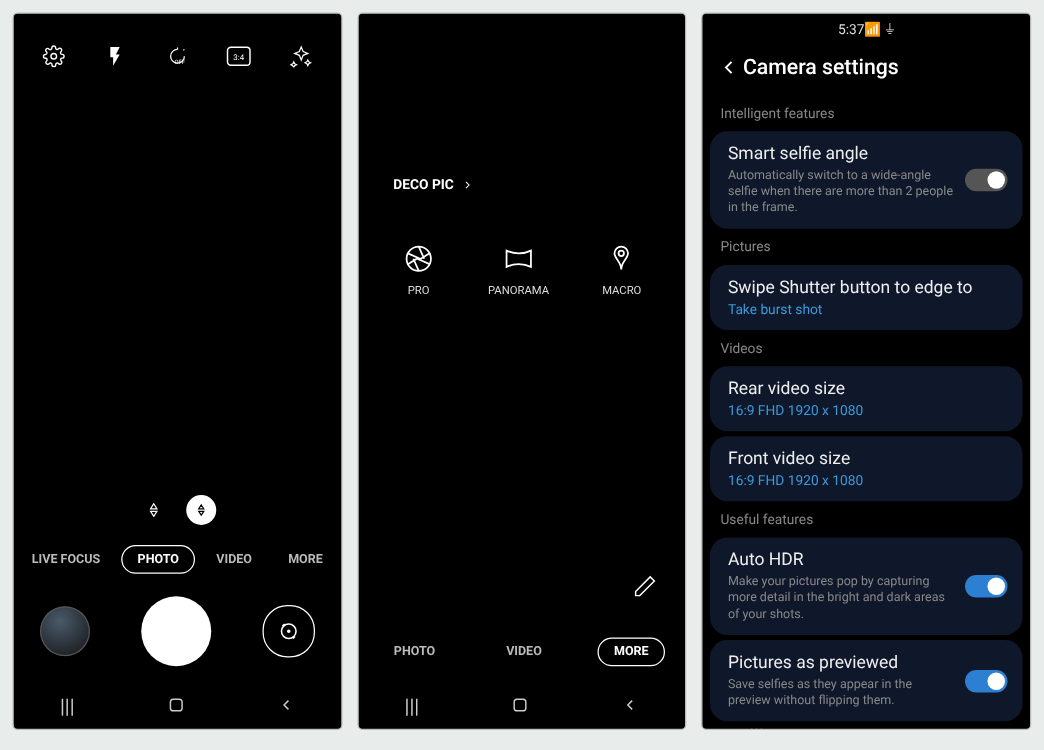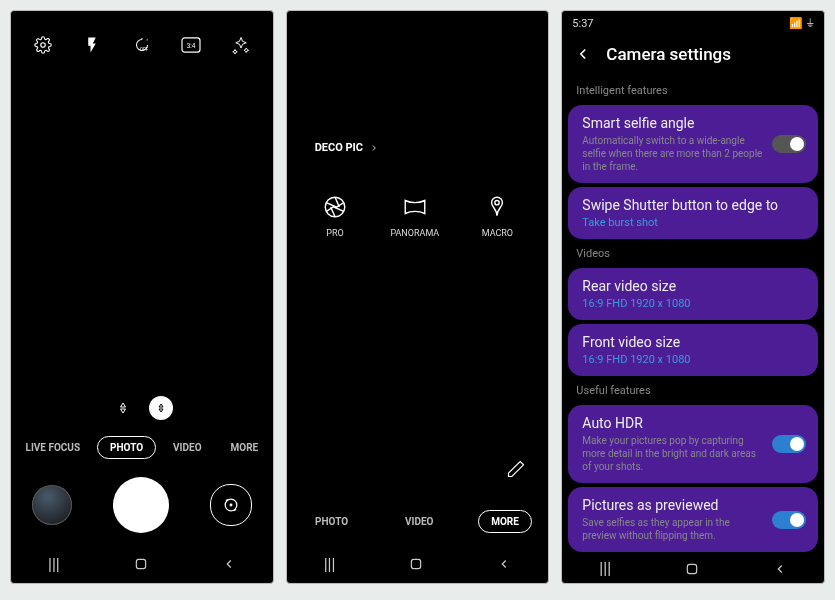--- a/index.html
+++ b/index.html
@@ -20,24 +20,24 @@
   .shutter{width:56px;height:56px;border-radius:28px;background:#fff}
   .switch{width:40px;height:40px;border-radius:20px;border:1.5px solid #fff;display:flex;align-items:center;justify-content:center}
   .navbar{height:38px;display:flex;justify-content:space-around;align-items:center;color:#ccc}
   
   .deco{display:flex;align-items:center;gap:6px;margin:130px 0 40px 28px;font-size:11px;font-weight:bold}
   .moderow2{display:flex;justify-content:space-around;text-align:center;font-size:9px;font-weight:normal;padding:0 14px}
   .moderow2 .mi{display:flex;flex-direction:column;align-items:center;gap:8px;color:#ddd}
   .pencil{position:absolute;right:22px;bottom:104px;width:20px;height:20px}
   .moderowb{display:flex;justify-content:space-around;align-items:center;margin:auto 0 12px 0;font-size:10px;font-weight:bold}
   
-  .statusbar{display:flex;justify-content:space-between;font-size:11px;padding:6px 10px;color:#ddd}
-  .header{display:flex;align-items:center;gap:14px;padding:8px 12px 14px 12px;font-size:17px;font-weight:500}
+  .statusbar{display:flex;justify-content:center;font-size:11px;padding:6px 10px;color:#ddd}
+  .header{display:flex;align-items:center;gap:2px;padding:8px 12px 14px 12px;font-size:17px;font-weight:500}
   .section{font-size:11px;color:#888;padding:6px 14px}
-  .card{background:#4c1d95;margin:2px 6px;border-radius:14px;padding:10px 14px;position:relative}
+  .card{background:#0f172a;margin:2px 6px;border-radius:14px;padding:10px 14px;position:relative}
   .card .title{font-size:14px;color:#eee;margin-bottom:3px}
   .card .desc{font-size:10px;color:#888;line-height:1.3;padding-right:40px}
   .card .blue{font-size:11px;color:#3a9bdc}
   .toggle{position:absolute;right:12px;top:50%;transform:translateY(-50%);width:34px;height:18px;border-radius:9px;background:#555}
   .toggle.on{background:#2d7fd1}
   .toggle .knob{width:14px;height:14px;border-radius:7px;background:#fff;position:absolute;top:2px;left:2px}
   .toggle.on .knob{left:18px}
   svg{display:block}
 </style>
 </head>
@@ -199,20 +199,21 @@
 
     <div class="section">Intelligent features</div>
     <div class="card">
       <div class="title">Smart selfie angle</div>
       <div class="desc">Automatically switch to a wide-angle selfie when there are more than 2 people in the frame.</div>
       <div class="toggle">
           <div class="knob" style="left:18px"></div>
         </div>
     </div>
 
+    <div class="section">Pictures</div>
     <div class="card">
       <div class="title">Swipe Shutter button to edge to</div>
       <div class="blue">Take burst shot</div>
     </div>
 
     <div class="section">Videos</div>
     <div class="card">
       <div class="title">Rear video size</div>
       <div class="blue">16:9 FHD 1920 x 1080</div>
     </div>

